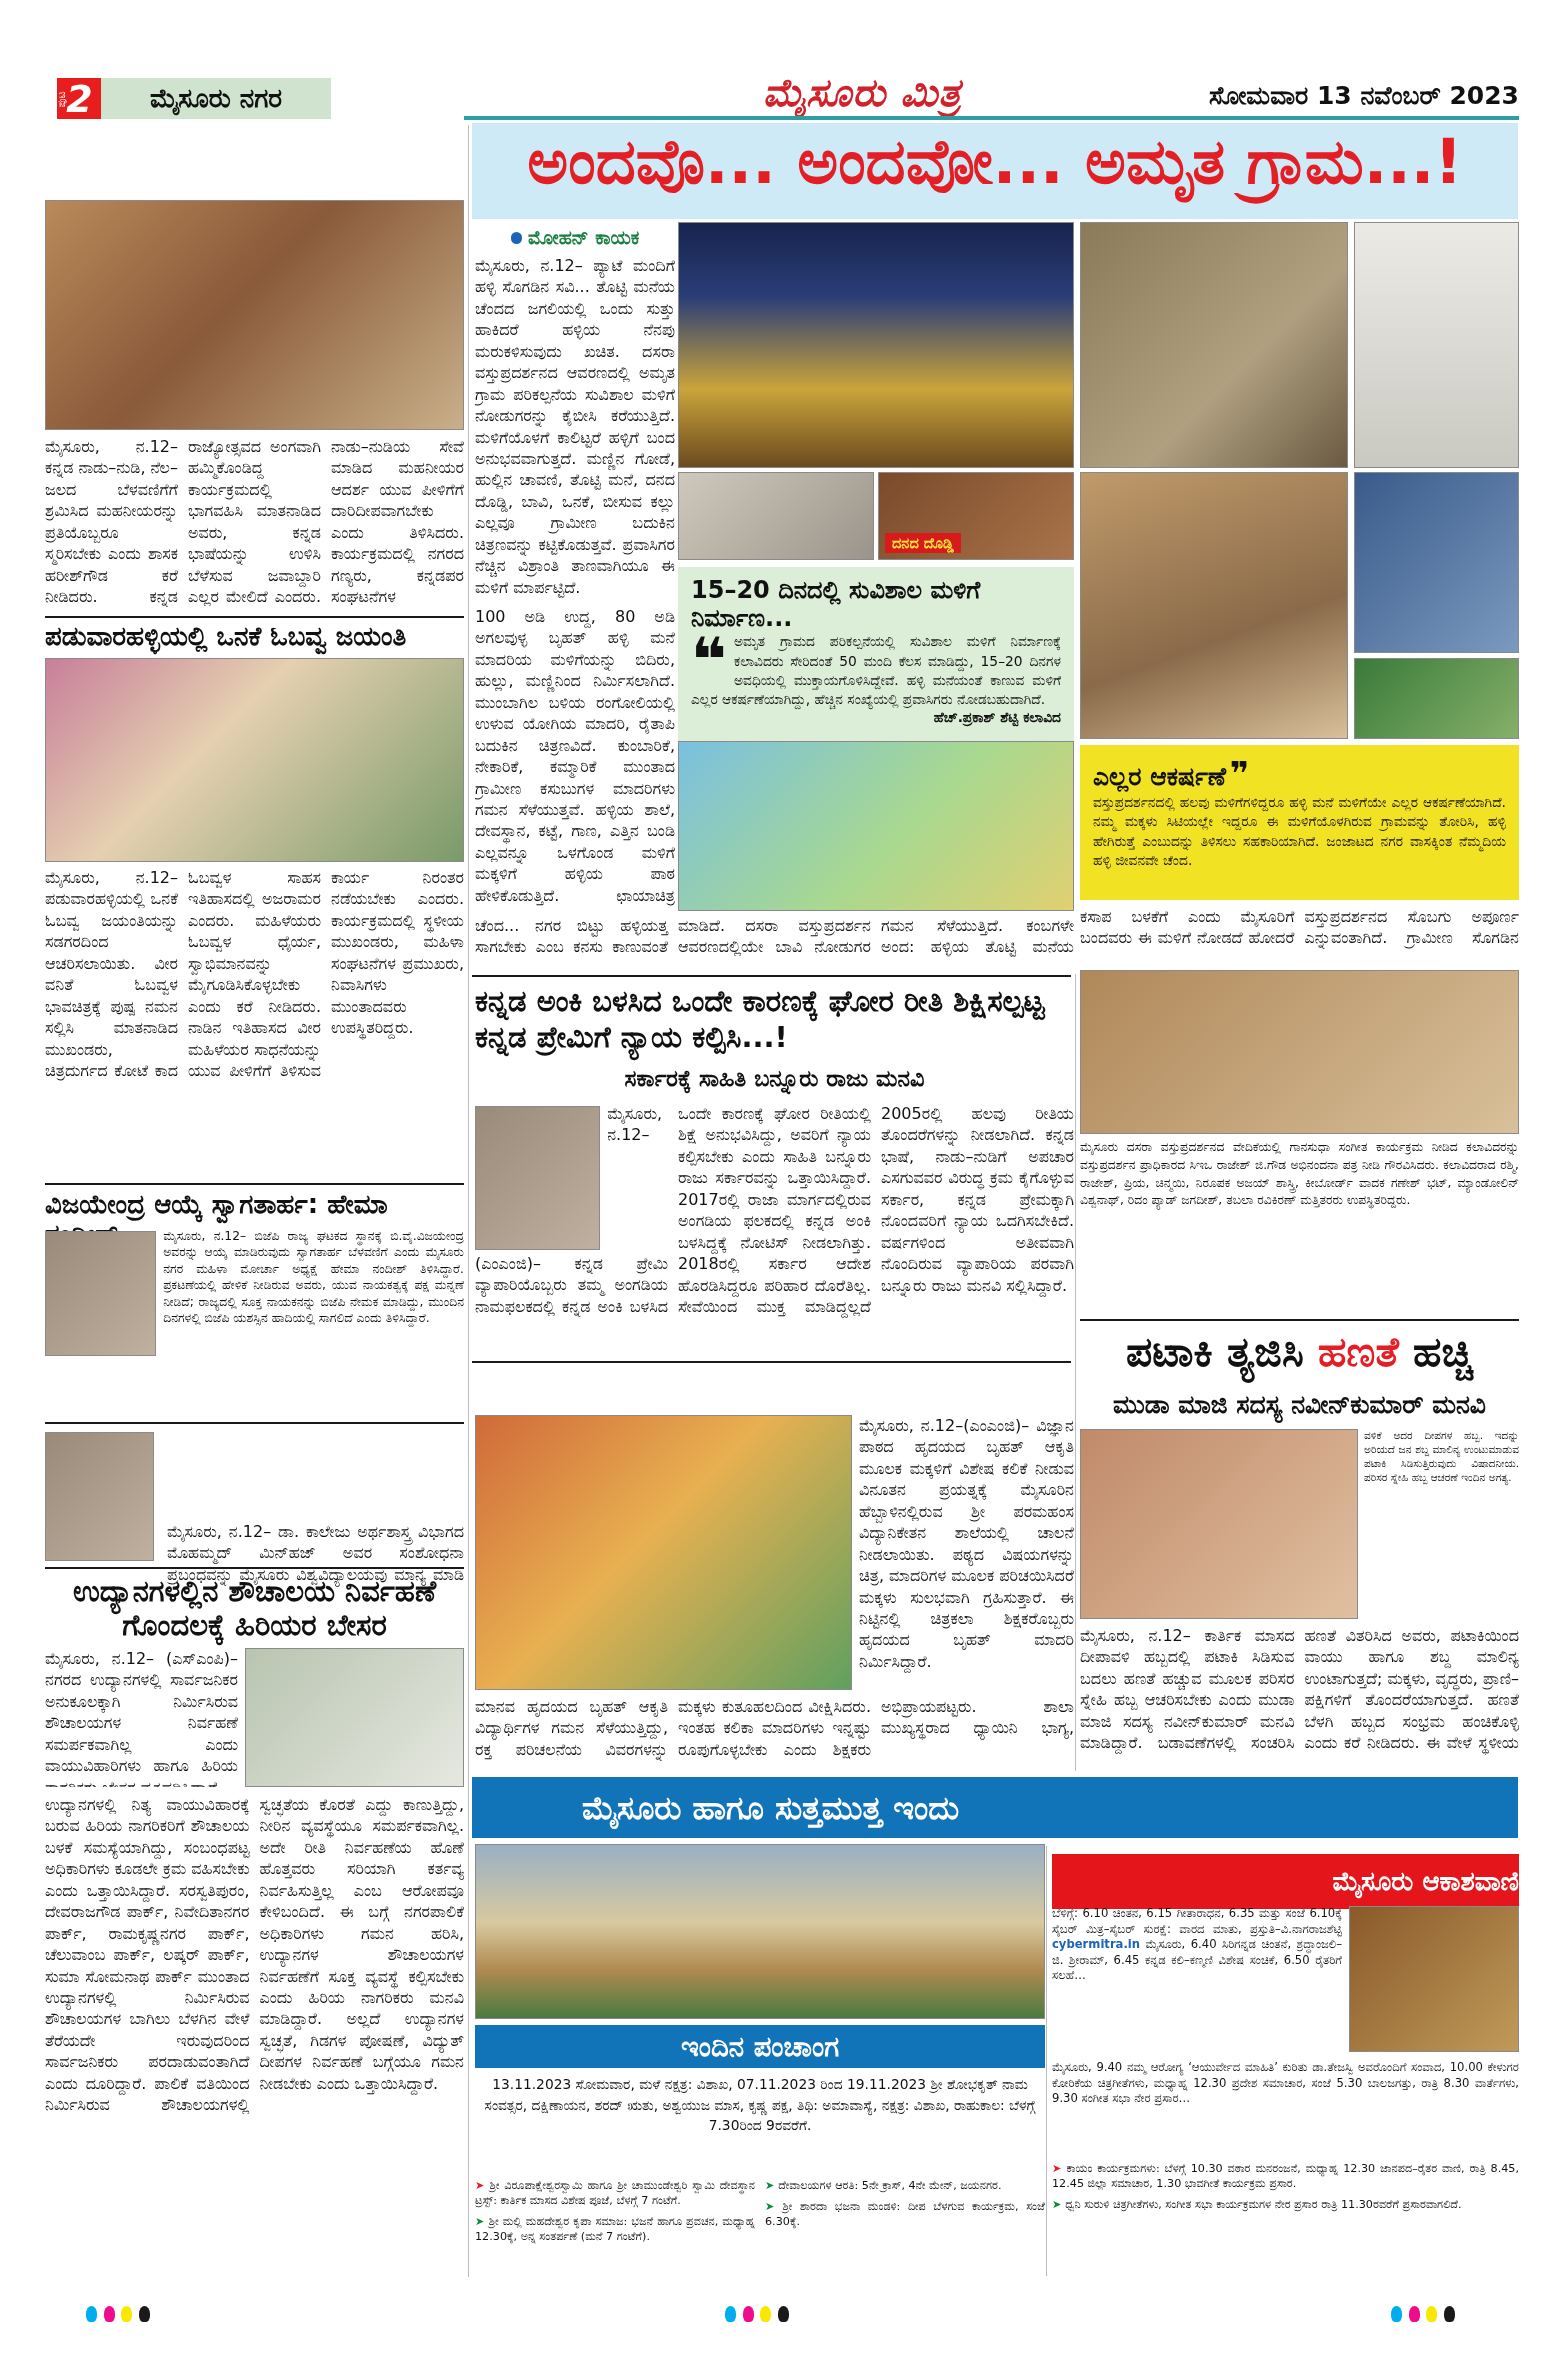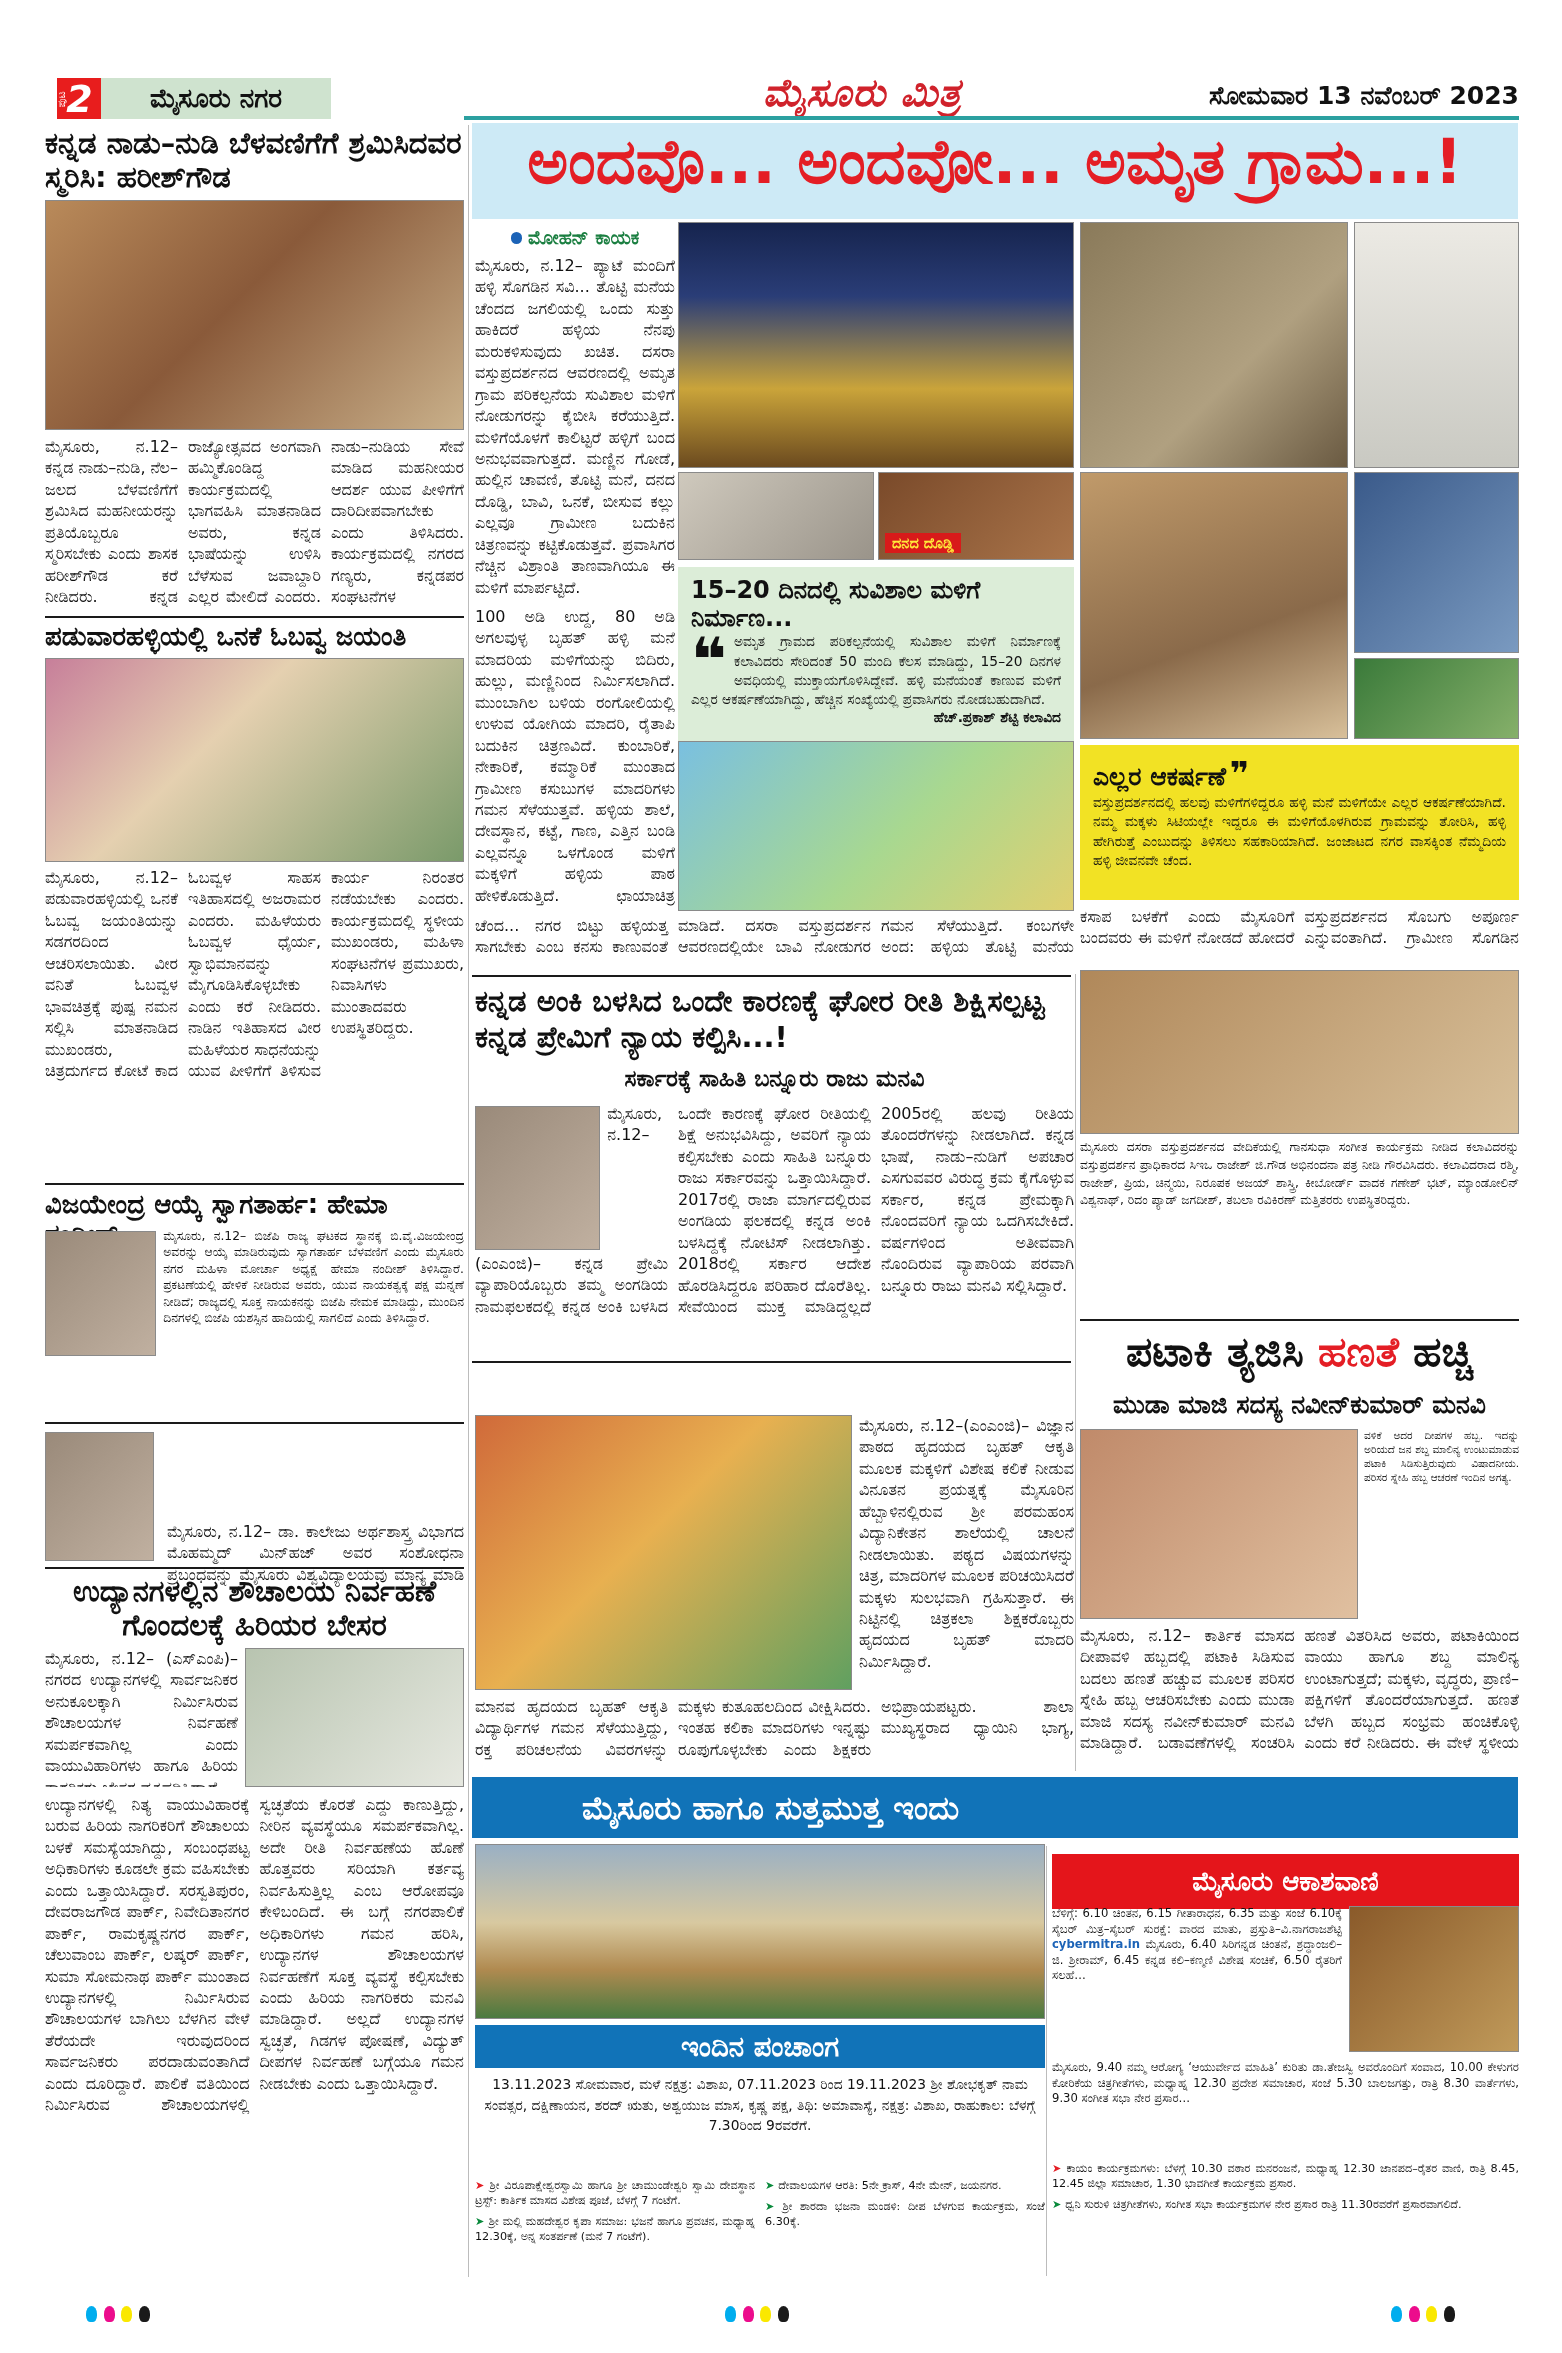--- a/index.html
+++ b/index.html
@@ -101,23 +101,20 @@
   </div>
   <div class="abs dateline" style="left:1152px;top:81px;width:367px;">
     <span>ಸೋಮವಾರ 13 ನವೆಂಬರ್ 2023</span>
   </div>
   <div class="abs tealrule" style="left:464px;top:116px;width:1055px;height:3.6px;"></div>
 
   <div class="abs vrule" style="left:468px;top:125px;height:2152px;"></div>
   <div class="abs vrule" style="left:1075px;top:974px;height:797px;"></div>
   <div class="abs vrule" style="left:1046px;top:1846px;height:430px;"></div>
 
-  <div class="abs h-left" style="left:45px;top:126px;width:419px;height:71px;">
-    <span>ಕನ್ನಡ ನಾಡು–ನುಡಿ ಬೆಳವಣಿಗೆಗೆ ಶ್ರಮಿಸಿದವರ ಸ್ಮರಿಸಿ: ಹರೀಶ್‌ಗೌಡ</span>
-  </div>
   <div class="abs ph ph-crowd" style="left:45px;top:200px;width:419px;height:230px;"></div>
   <div class="abs bt cols3" style="left:45px;top:436px;width:419px;height:175px;">
     <span>ಮೈಸೂರು, ನ.12– ಕನ್ನಡ ನಾಡು–ನುಡಿ, ನೆಲ–ಜಲದ ಬೆಳವಣಿಗೆಗೆ ಶ್ರಮಿಸಿದ ಮಹನೀಯರನ್ನು ಪ್ರತಿಯೊಬ್ಬರೂ ಸ್ಮರಿಸಬೇಕು ಎಂದು ಶಾಸಕ ಹರೀಶ್‌ಗೌಡ ಕರೆ ನೀಡಿದರು. ಕನ್ನಡ ರಾಜ್ಯೋತ್ಸವದ ಅಂಗವಾಗಿ ಹಮ್ಮಿಕೊಂಡಿದ್ದ ಕಾರ್ಯಕ್ರಮದಲ್ಲಿ ಭಾಗವಹಿಸಿ ಮಾತನಾಡಿದ ಅವರು, ಕನ್ನಡ ಭಾಷೆಯನ್ನು ಉಳಿಸಿ ಬೆಳೆಸುವ ಜವಾಬ್ದಾರಿ ಎಲ್ಲರ ಮೇಲಿದೆ ಎಂದರು. ನಾಡು–ನುಡಿಯ ಸೇವೆ ಮಾಡಿದ ಮಹನೀಯರ ಆದರ್ಶ ಯುವ ಪೀಳಿಗೆಗೆ ದಾರಿದೀಪವಾಗಬೇಕು ಎಂದು ತಿಳಿಸಿದರು. ಕಾರ್ಯಕ್ರಮದಲ್ಲಿ ನಗರದ ಗಣ್ಯರು, ಕನ್ನಡಪರ ಸಂಘಟನೆಗಳ ಪದಾಧಿಕಾರಿಗಳು, ಸ್ಥಳೀಯ ಮುಖಂಡರು, ಮಹಿಳಾ ಸಂಘಗಳ ಪ್ರಮುಖರು ಭಾಗವಹಿಸಿದ್ದರು. ಕನ್ನಡ ನಾಡು–ನುಡಿ ಬಗ್ಗೆ ಪ್ರತಿ ಮುಂತಾದವರು ಉಪಸ್ಥಿತರಿದ್ದರು.</span>
   </div>
 
   <div class="abs hrule" style="left:45px;top:616px;width:419px;"></div>
   <div class="abs h-left-sm" style="left:45px;top:622px;width:419px;height:33px;">
     <span>ಪಡುವಾರಹಳ್ಳಿಯಲ್ಲಿ ಒನಕೆ ಓಬವ್ವ ಜಯಂತಿ</span>
   </div>
   <div class="abs ph ph-crowd2" style="left:45px;top:658px;width:419px;height:204px;"></div>
@@ -258,21 +255,21 @@
     <span>13.11.2023 ಸೋಮವಾರ, ಮಳೆ ನಕ್ಷತ್ರ: ವಿಶಾಖ, 07.11.2023 ರಿಂದ 19.11.2023 ಶ್ರೀ ಶೋಭಕೃತ್ ನಾಮ ಸಂವತ್ಸರ, ದಕ್ಷಿಣಾಯನ, ಶರದ್ ಋತು, ಅಶ್ವಯುಜ ಮಾಸ, ಕೃಷ್ಣ ಪಕ್ಷ, ತಿಥಿ: ಅಮಾವಾಸ್ಯೆ, ನಕ್ಷತ್ರ: ವಿಶಾಖ, ರಾಹುಕಾಲ: ಬೆಳಗ್ಗೆ 7.30ರಿಂದ 9ರವರೆಗೆ.</span>
   </div>
 
   <div class="abs cols2" style="left:475px;top:2152px;width:570px;height:125px;overflow:hidden;margin-top:26px;">
     <div class="list-item li-red"><span>ಶ್ರೀ ವಿರೂಪಾಕ್ಷೇಶ್ವರಸ್ವಾಮಿ ಹಾಗೂ ಶ್ರೀ ಚಾಮುಂಡೇಶ್ವರಿ ಸ್ವಾಮಿ ದೇವಸ್ಥಾನ ಟ್ರಸ್ಟ್: ಕಾರ್ತಿಕ ಮಾಸದ ವಿಶೇಷ ಪೂಜೆ, ಬೆಳಗ್ಗೆ 7 ಗಂಟೆಗೆ.</span></div>
     <div class="list-item li-green"><span>ಶ್ರೀ ಮಲ್ಲಿ ಮಹದೇಶ್ವರ ಕೃಪಾ ಸಮಾಜ: ಭಜನೆ ಹಾಗೂ ಪ್ರವಚನ, ಮಧ್ಯಾಹ್ನ 12.30ಕ್ಕೆ, ಅನ್ನ ಸಂತರ್ಪಣೆ (ಮನೆ 7 ಗಂಟೆಗೆ).</span></div>
     <div class="list-item li-green"><span>ದೇವಾಲಯಗಳ ಆರತಿ: 5ನೇ ಕ್ರಾಸ್, 4ನೇ ಮೇನ್, ಜಯನಗರ.</span></div>
     <div class="list-item li-green"><span>ಶ್ರೀ ಶಾರದಾ ಭಜನಾ ಮಂಡಳಿ: ದೀಪ ಬೆಳಗುವ ಕಾರ್ಯಕ್ರಮ, ಸಂಜೆ 6.30ಕ್ಕೆ.</span></div>
   </div>
 
-  <div class="abs redband" style="left:1052px;top:1854px;width:467px;height:55px;">
+  <div class="abs redband" style="left:1052px;top:1854px;width:467px;height:55px;justify-content:flex-end;">
     <span>ಮೈಸೂರು ಆಕಾಶವಾಣಿ</span>
   </div>
   <div class="abs ph ph-radio" style="left:1349px;top:1906px;width:170px;height:146px;"></div>
   <div class="abs bt" style="left:1052px;top:1906px;width:290px;height:146px;font-size:11.6px;">
     <span>ಬೆಳಿಗ್ಗೆ: 6.10 ಚಿಂತನ, 6.15 ಗೀತಾರಾಧನ, 6.35 ಮತ್ತು ಸಂಜೆ 6.10ಕ್ಕೆ ಸೈಬರ್ ಮಿತ್ರ–ಸೈಬರ್ ಸುರಕ್ಷೆ: ವಾರದ ಮಾತು, ಪ್ರಸ್ತುತಿ–ವಿ.ನಾಗರಾಜಶೆಟ್ಟಿ </span><a href="#" class="link"><span>cybermitra.in</span></a><span> ಮೈಸೂರು, 6.40 ಸಿರಿಗನ್ನಡ ಚಿಂತನೆ, ಶ್ರದ್ಧಾಂಜಲಿ–ಜಿ. ಶ್ರೀರಾಮ್, 6.45 ಕನ್ನಡ ಕಲಿ–ಕಣ್ಮಣಿ ವಿಶೇಷ ಸಂಚಿಕೆ, 6.50 ರೈತರಿಗೆ ಸಲಹೆ…</span>
   </div>
   <div class="abs bt" style="left:1052px;top:2060px;width:467px;height:96px;font-size:11.6px;">
     <span>ಮೈಸೂರು, 9.40 ನಮ್ಮ ಆರೋಗ್ಯ ‘ಆಯುರ್ವೇದ ಮಾಹಿತಿ’ ಕುರಿತು ಡಾ.ತೇಜಸ್ವಿ ಅವರೊಂದಿಗೆ ಸಂವಾದ, 10.00 ಕೇಳುಗರ ಕೋರಿಕೆಯ ಚಿತ್ರಗೀತೆಗಳು, ಮಧ್ಯಾಹ್ನ 12.30 ಪ್ರದೇಶ ಸಮಾಚಾರ, ಸಂಜೆ 5.30 ಬಾಲಜಗತ್ತು, ರಾತ್ರಿ 8.30 ವಾರ್ತೆಗಳು, 9.30 ಸಂಗೀತ ಸಭಾ ನೇರ ಪ್ರಸಾರ…</span>
   </div>
   <div class="abs" style="left:1052px;top:2161px;width:467px;height:116px;overflow:hidden;">

